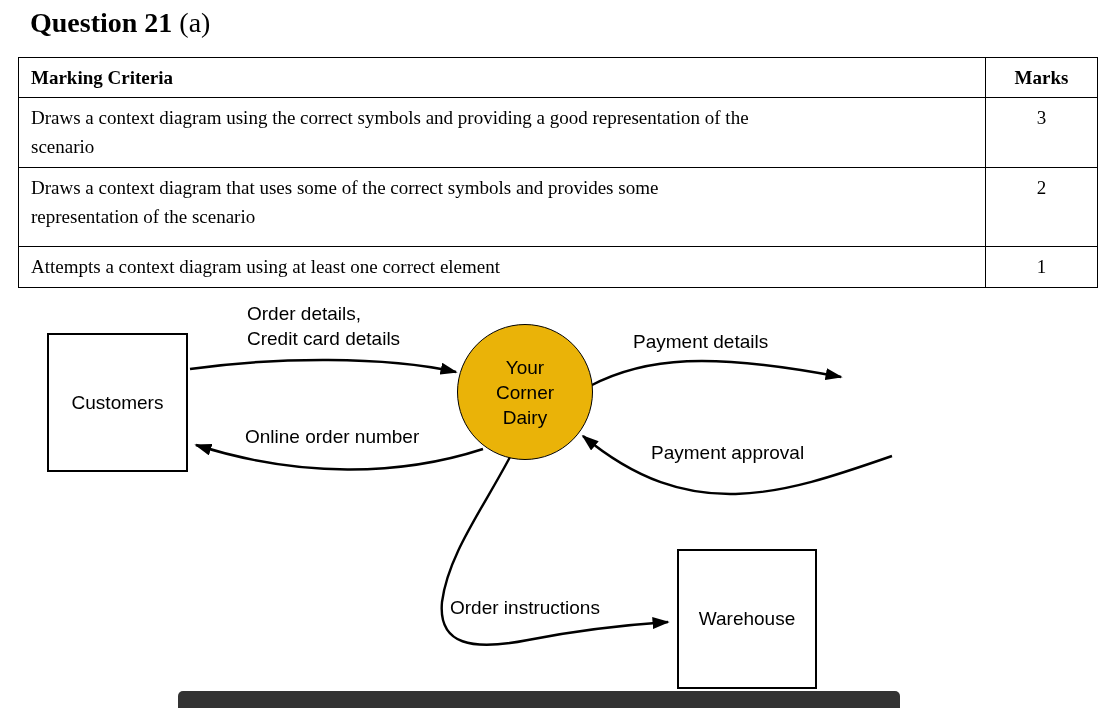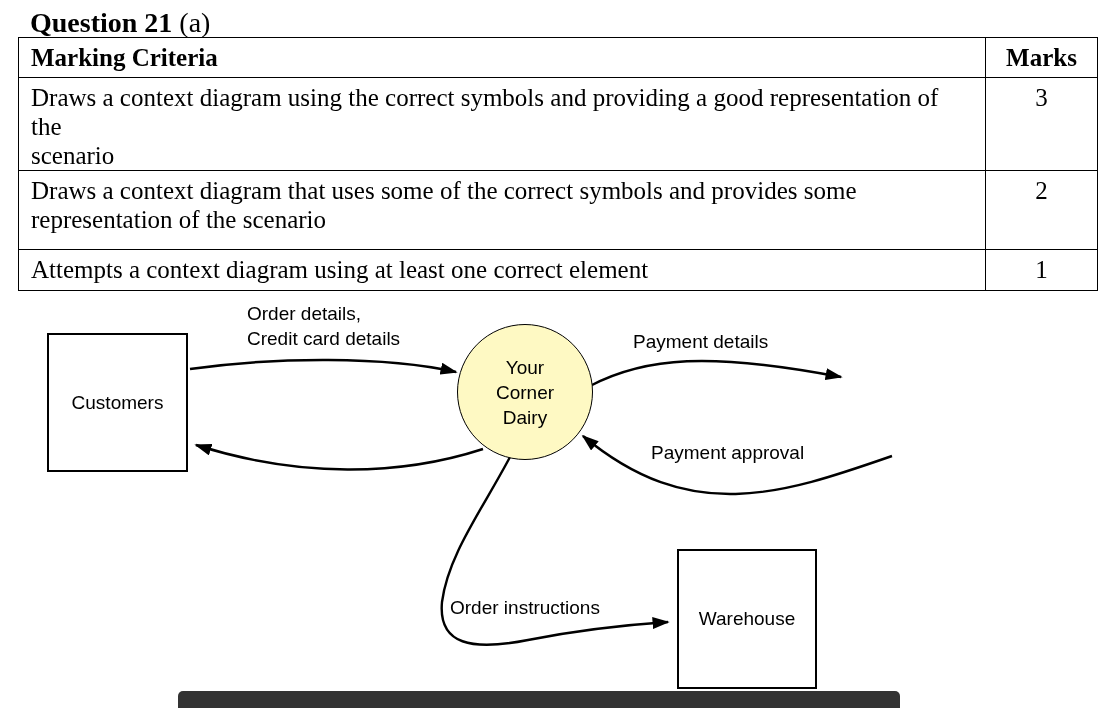--- a/index.html
+++ b/index.html
@@ -9,23 +9,23 @@
   }
   .doc{position:absolute;inset:0;}
 
   
   .heading{position:absolute;left:30px;top:9px;font-size:28px;line-height:28px;}
   .hb{font-weight:bold;}
   .hn{font-weight:normal;}
 
   
   table.criteria{
-    position:absolute;left:18px;top:37px;width:1079px;
+    position:absolute;left:18px;top:57px;width:1079px;
     border-collapse:collapse;table-layout:fixed;
-    font-size:25px;line-height:29px;
+    font-size:19px;line-height:29px;
   }
   table.criteria col.c1{width:967px;}
   table.criteria col.c2{width:112px;}
   table.criteria th, table.criteria td{
     border:1.5px solid #000;vertical-align:top;padding:5px 12px 0 12px;
     font-weight:normal;text-align:left;
   }
   table.criteria th{font-weight:bold;}
   table.criteria .marks{text-align:center;padding-left:4px;padding-right:4px;}
   tr.hrow{height:40px;}
@@ -39,21 +39,21 @@
   .arrows{position:absolute;left:0;top:0;}
   .ebox{
     position:absolute;border:2px solid #000;background:#fff;
     display:flex;align-items:center;justify-content:center;text-align:center;
   }
   #box-customers{left:47px;top:333px;width:137px;height:135px;}
   #box-bank{left:848px;top:321px;width:136px;height:134px;}
   #box-warehouse{left:677px;top:549px;width:136px;height:136px;}
   .pcircle{
     position:absolute;left:457px;top:324px;width:136px;height:136px;
-    border:1.5px solid #000;border-radius:50%;background:#fef9c3;
+    border:1.5px solid #000;border-radius:50%;background:#eab308;
     display:flex;align-items:center;justify-content:center;text-align:center;
     line-height:25px;box-sizing:border-box;
   }
   .flabel{position:absolute;line-height:25px;}
   #lbl-order-details{left:247px;top:301px;}
   #lbl-online-order{left:245px;top:424px;}
   #lbl-payment-details{left:633px;top:329px;}
   #lbl-payment-approval{left:651px;top:440px;}
   #lbl-order-instructions{left:450px;top:595px;}
 
@@ -122,19 +122,20 @@
     </div>
 
     <div class="pcircle">
       <span class="pre">Your
 Corner
 Dairy</span>
     </div>
 
     <div class="flabel pre" id="lbl-order-details">Order details,
 Credit card details</div>
+    <div class="flabel" id="lbl-online-order">Online order number</div>
     <div class="flabel" id="lbl-payment-details">Payment details</div>
     <div class="flabel" id="lbl-order-instructions">Order instructions</div>
     <div class="flabel" id="lbl-payment-approval">Payment approval</div>
   </div>
 
   <div class="toolbar" style="background: rgb(51, 51, 51);"></div>
 </div>
 
 </body></html>

